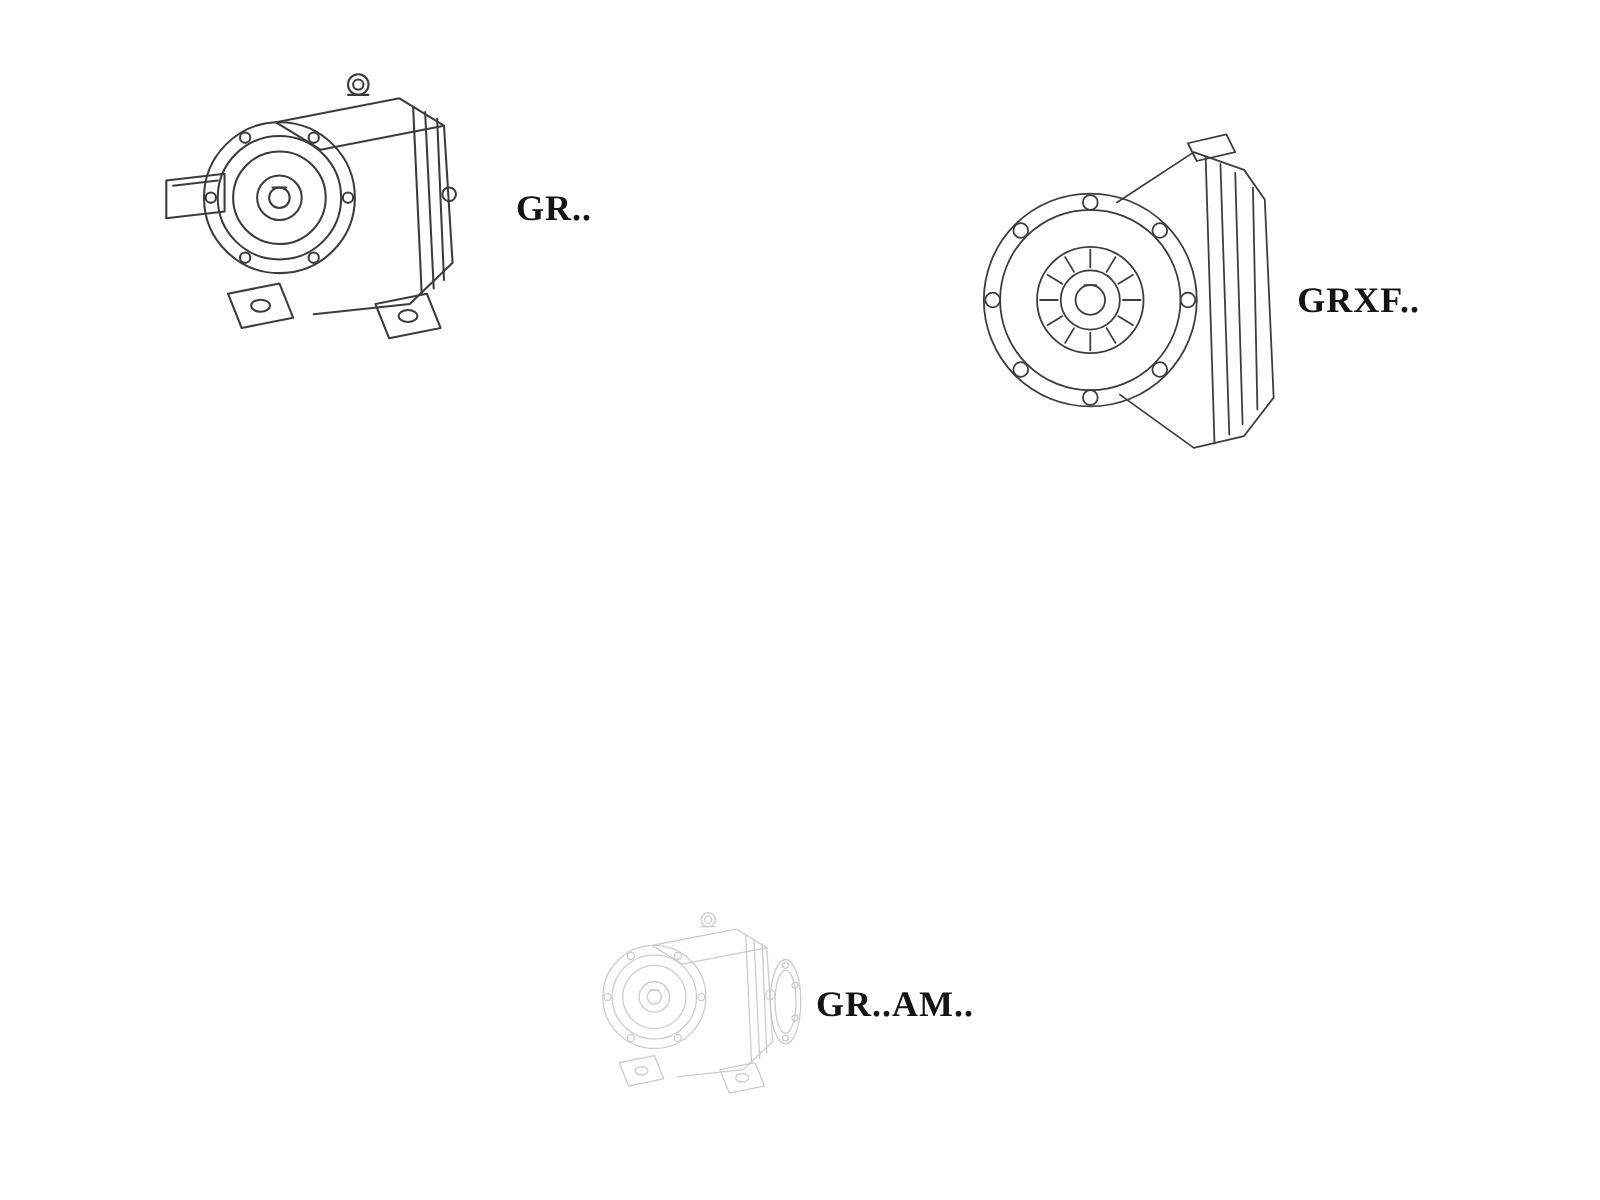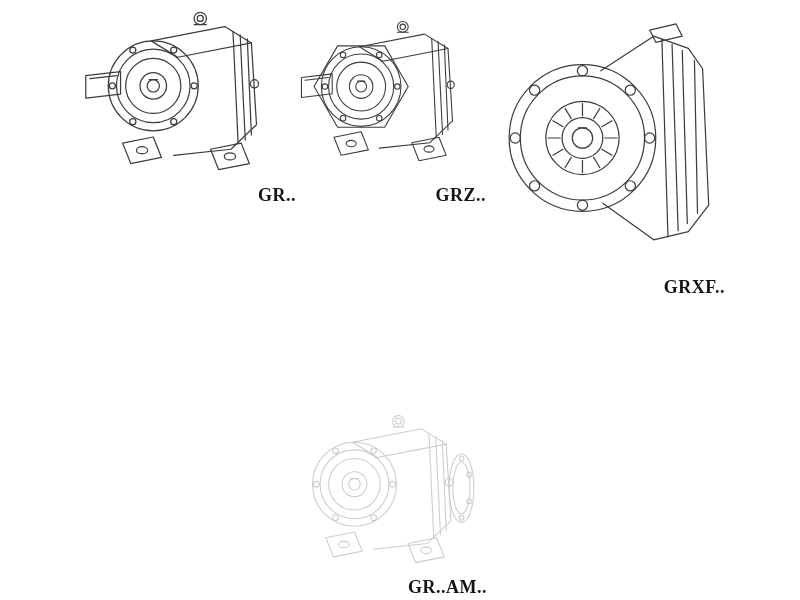--- a/index.html
+++ b/index.html
@@ -7,21 +7,21 @@
     --line-light:#cccccc;
     --label:#141414;
     --background:#ffffff;
   }
   html,body{margin:0;padding:0;background:var(--background);}
   .page{
     position:relative;width:800px;height:600px;background:var(--background);
     font-family:"Liberation Serif", serif;overflow:hidden;
   }
   .figure{
-    position:absolute;display:flex;flex-direction:column;align-items:flex-end;
+    position:absolute;display:flex;flex-direction:row;align-items:center;
   }
   .figure svg{width:100%;height:calc(100% - 24px);}
   .caption{
     height:22px;line-height:22px;font-weight:bold;font-size:18px;
     color:var(--label);letter-spacing:0.5px;white-space:nowrap;
   }
   .art{fill:none;stroke:var(--line);stroke-width:1.2;stroke-linejoin:round;stroke-linecap:round;}
   .art.light{stroke:var(--line-light);stroke-width:1.1;}
   .defs{position:absolute;width:0;height:0;overflow:hidden;}
 </style>
@@ -173,32 +173,22 @@
   <div class="figure" style="left:78px;top:0;width:218px;height:208px">
     <svg viewBox="0 0 210 180">
       <g class="art">
           <use href="#g-body"></use>
           <use href="#g-shaft"></use>
         </g>
     </svg>
     <div class="caption">GR..</div>
   </div>
 
-  <div class="figure" style="left:296px;top:0;width:190px;height:208px">
-    <svg viewBox="0 0 210 180">
-      <g class="art">
-          <use href="#g-hex"></use>
-          <use href="#g-body"></use>
-          <use href="#g-shaft"></use>
-        </g>
-    </svg>
-    <div class="caption">GRZ..</div>
-  </div>
-
-  <div class="figure" style="left:501px;top:0;width:224px;height:300px">
+
+  <div class="figure" style="left:486px;top:0;width:224px;height:300px">
     <svg viewBox="0 0 220 260">
       <g class="art">
           <use href="#g-flangefront"></use>
         </g>
     </svg>
     <div class="caption">GRXF..</div>
   </div>
 
 
 

